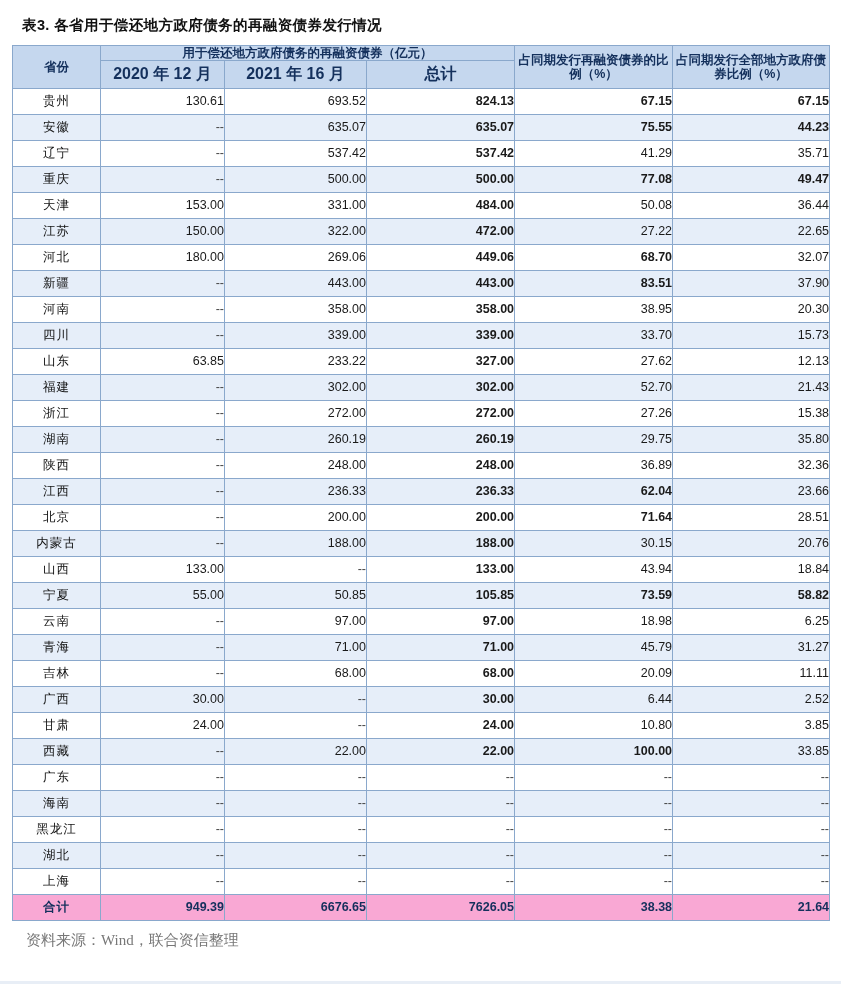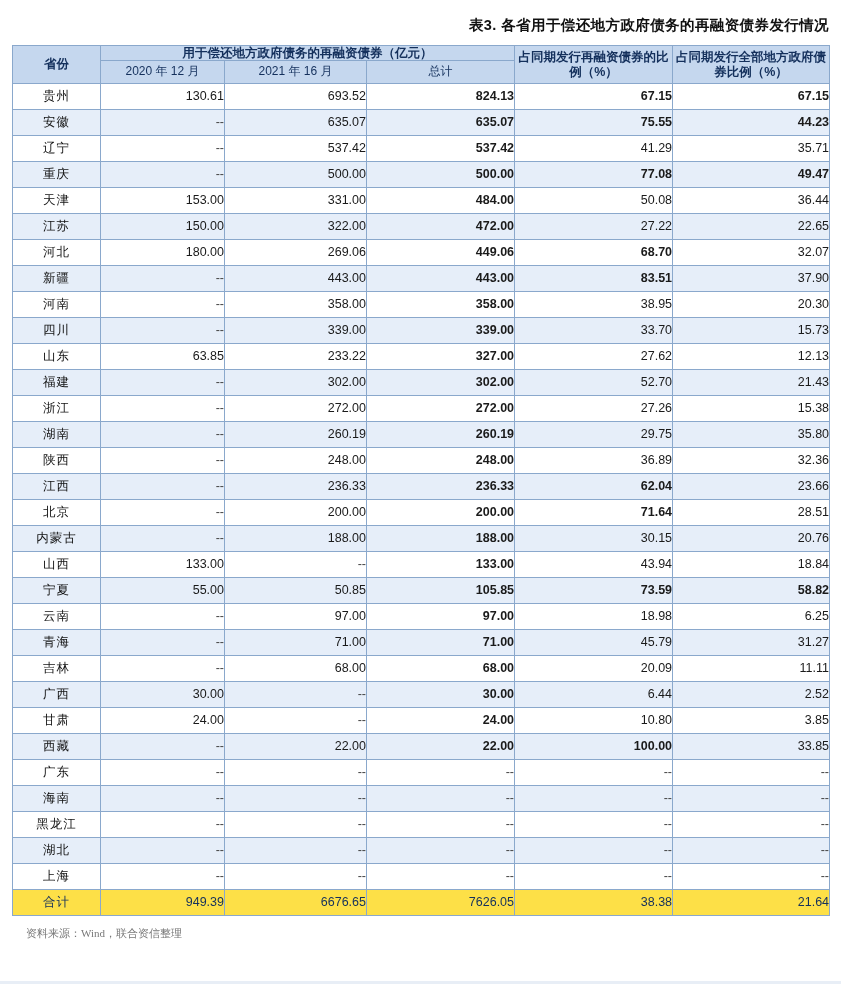--- a/index.html
+++ b/index.html
@@ -16,21 +16,21 @@
     overflow: hidden;
   }
   .page {
     width: 841px;
     height: 984px;
     box-sizing: border-box;
     padding: 10px 12px 0 12px;
     position: relative;
   }
   .title {
-    text-align: right;
+    text-align: left;
     font-size: 14.5px;
     font-weight: bold;
     color: #111111;
     letter-spacing: 0.4px;
     margin: 6px 0 10px 0;
     padding-left: 10px;
   }
   table.data {
     border-collapse: collapse;
     width: 817px;
@@ -46,22 +46,22 @@
   }
   thead th {
     background: #c5d7ee;
     color: #14305c;
     font-weight: bold;
     text-align: center;
     vertical-align: middle;
     padding: 5px 4px;
   }
   thead th.sub {
-    font-weight: normal;
-    font-size: 12px;
+    font-weight: bold;
+    font-size: 16px;
     padding: 4px 4px;
   }
   tbody td {
     height: 26px;
     vertical-align: middle;
   }
   tbody tr.odd td { background: #ffffff; }
   tbody tr.even td { background: #e6eef9; }
   td.prov {
     text-align: center;
@@ -76,29 +76,29 @@
     font-size: 12.5px;
     color: #1a1a1a;
   }
   td.num.bold { font-weight: bold; }
   td.dash {
     text-align: right;
     padding-right: 14px;
     color: #444;
   }
   tbody tr.total td {
-    background: #fde047;
-    font-weight: normal;
+    background: #f9a8d4;
+    font-weight: bold;
     color: #14305c;
   }
   tbody tr.total td.prov { color: #14305c; }
   .source {
     margin-top: 10px;
     padding-left: 14px;
-    font-size: 11px;
+    font-size: 15px;
     color: #777777;
     font-family: "Liberation Serif", serif;
   }
   .bottom-rule {
     position: absolute;
     left: 0;
     bottom: 0;
     width: 841px;
     height: 3px;
     background: #e8eef6;

